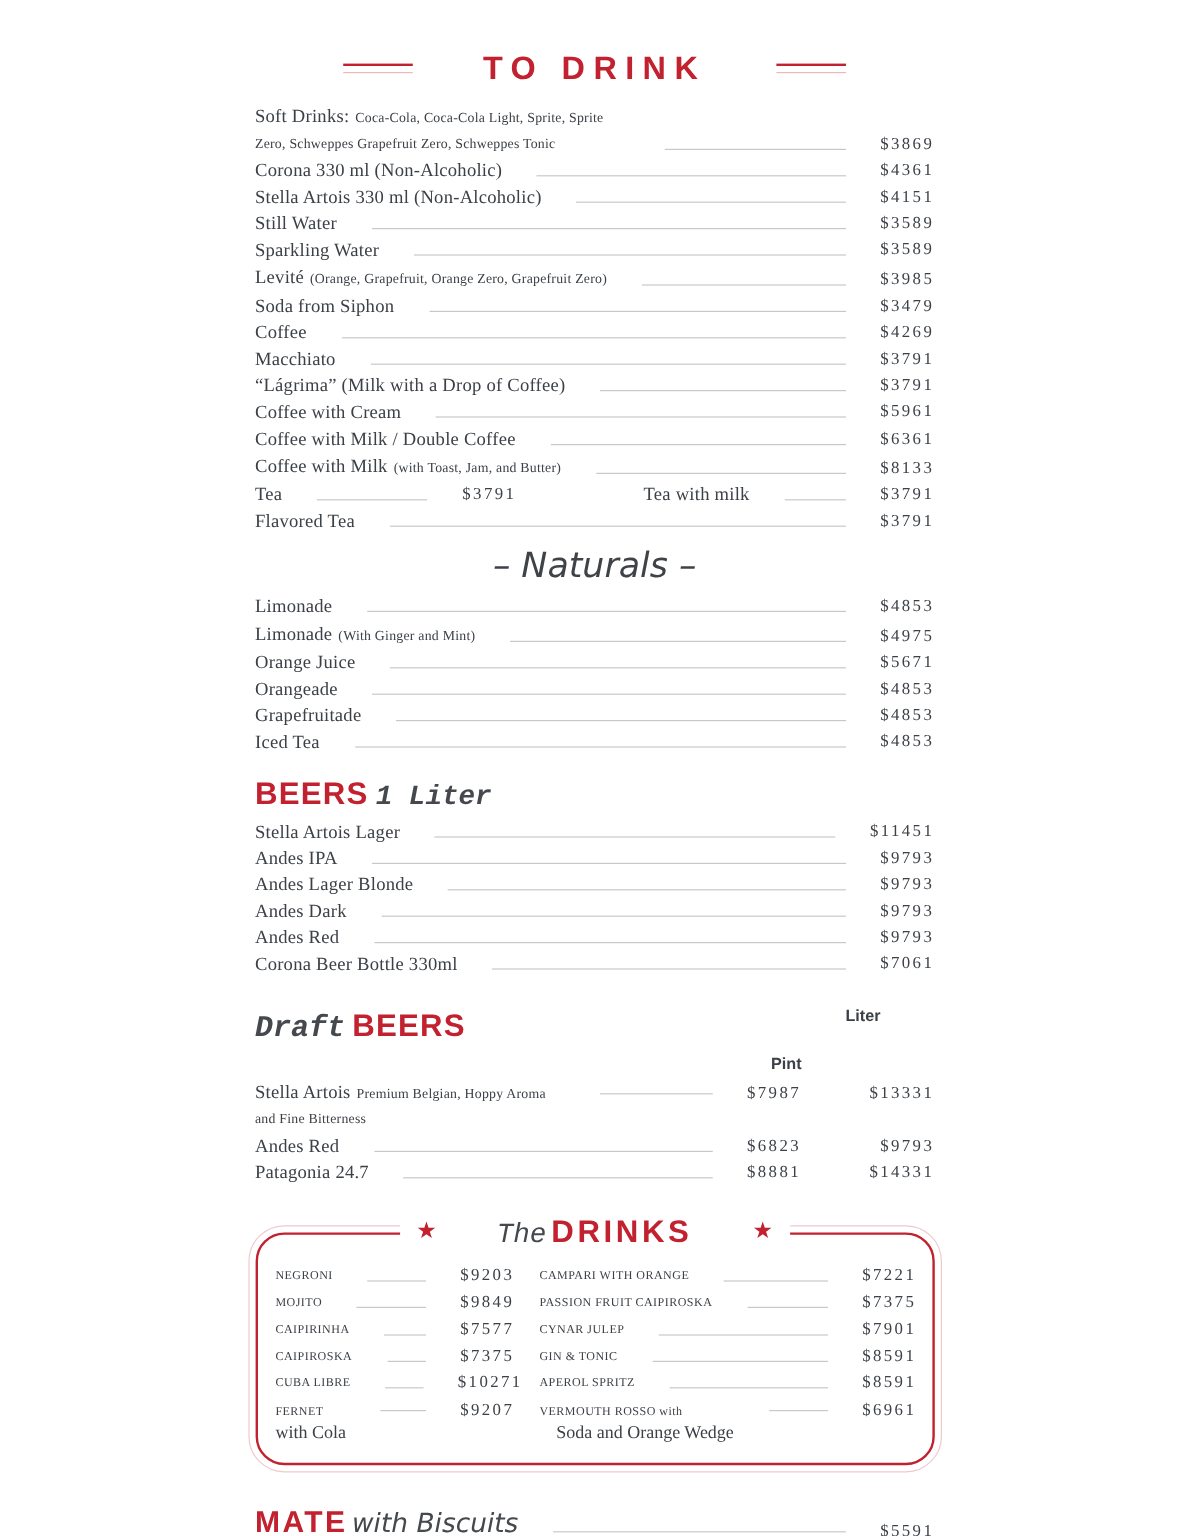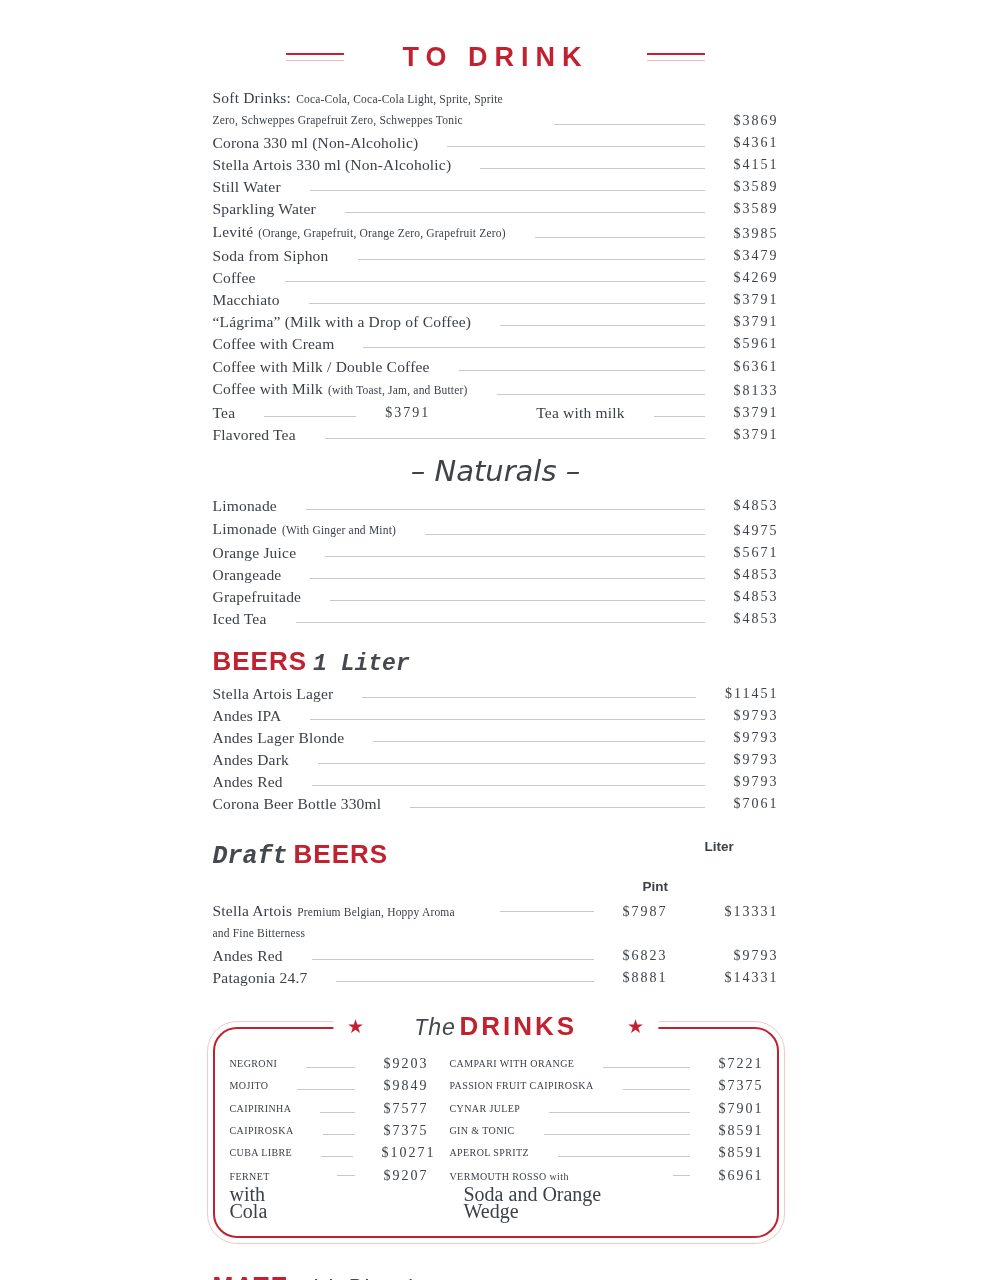--- a/index.html
+++ b/index.html
@@ -6,21 +6,21 @@
   html,body { background:#ffffff; }
   body { width:991px; font-family:"Liberation Serif", serif; color:#3c4147; }
   .page { width:566px; margin:0 auto; padding:42px 0 30px 0; }
 
   
   .row { display:flex; align-items:flex-end; padding:1.6px 0; font-size:15.5px; line-height:19px;gap:20px; }
   .nm { flex:0 1 auto; }
   .nmt { letter-spacing:0.2px; }
   .det { font-size:11.5px; margin-left:5px; letter-spacing:0.2px; }
   .det:empty { display:none; }
-  .sub { display:block; font-size:20px; line-height:17px; }
+  .sub { display:block; font-size:15px; line-height:17px; }
   .sub:empty { display:none; }
   .lead { flex:1 1 18px; min-width:14px; border-bottom:1px solid #c6c9cc; margin:0 9px 5px 9px; }
   .pr { font-size:14px; letter-spacing:2px; white-space:nowrap; }
   .w310 { max-width:312px; }
   .w250 { max-width:258px; }
   .align-top { align-items:flex-start; }
   .align-top .lead { align-self:flex-start; margin-top:10px; }
   .align-top .pr { padding-top:1px; }
 
   

